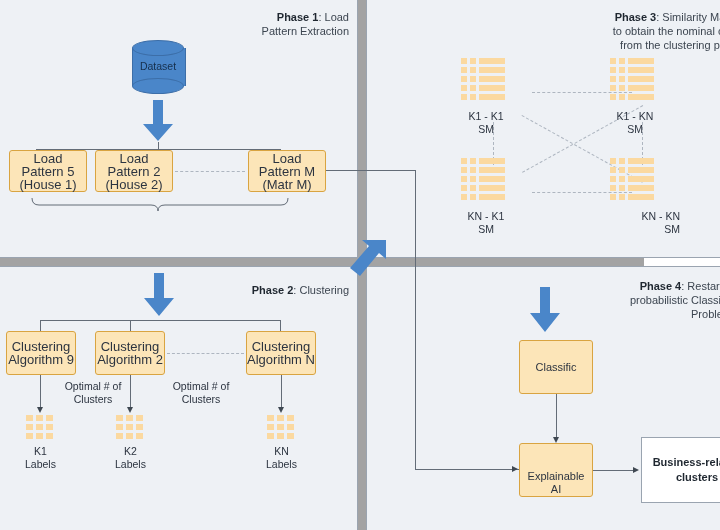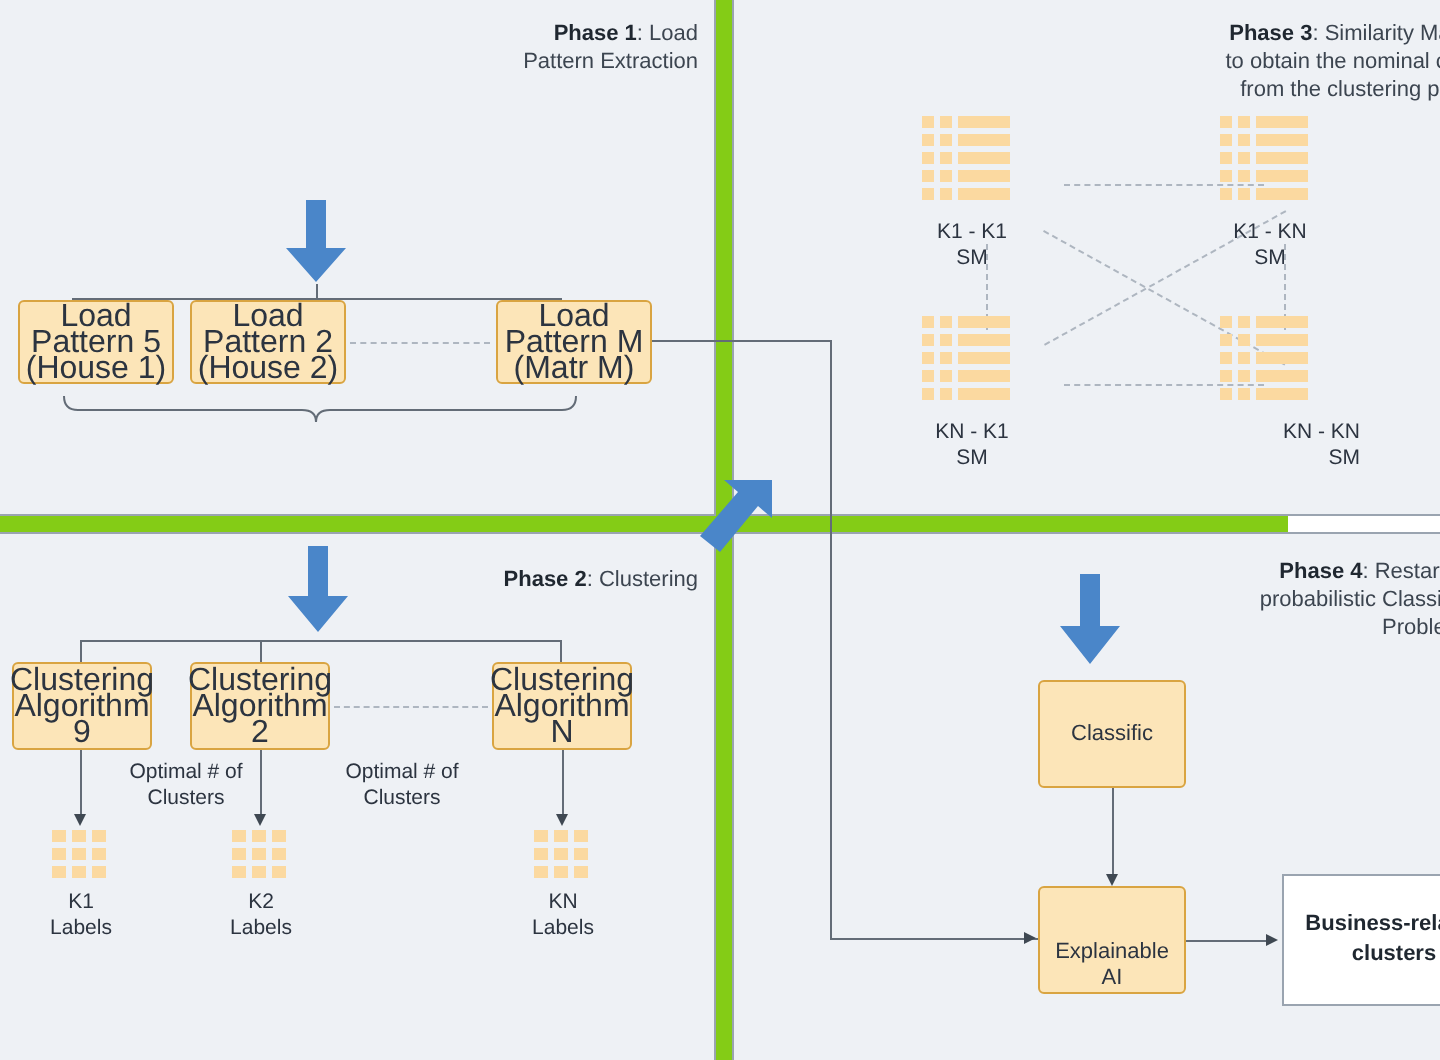--- a/index.html
+++ b/index.html
@@ -2,21 +2,21 @@
 <html><head>
 <meta charset="utf-8">
 <style>
   html,body{margin:0;padding:0;}
   body{
     width:720px;height:530px;
     background:#ffffff;
     font-family:"Liberation Sans", sans-serif;
     overflow:hidden;
   }
-  #stage{position:relative;width:644px;height:530px;background:#84cc16;}
+  #stage{position:relative;width:644px;height:530px;background:#a3a3a3;}
 
   
   .panel{
     position:absolute;
     background:#eef1f5;
     border:1px solid #9aa4b0;
     box-sizing:border-box;
   }
   #panel1{left:0px;  top:0px;   width:358px; height:258px; border-left:none; border-top:none;}
   #panel3{left:366px;top:0px;   width:362px; height:258px; border-top:none; border-right:none;}
@@ -35,21 +35,21 @@
 
   
   .obox{
     position:absolute;
     background:#fce5b8;
     border:1px solid #d9a441;
     border-radius:3px;
     box-sizing:border-box;
     display:flex;align-items:center;justify-content:center;
     text-align:center;
-    font-size:16px;color:#2c3440;line-height:13px;
+    font-size:13px;color:#2c3440;line-height:13px;
   }
   .wbox{
     position:absolute;
     background:#ffffff;
     border:1px solid #9aa4b0;
     box-sizing:border-box;
     display:flex;align-items:center;justify-content:center;
     text-align:center;
     font-size:11px;font-weight:bold;color:#1f2730;line-height:15px;
   }
@@ -114,20 +114,26 @@
 <body>
 
 <div id="stage">
 
   <div class="panel" id="panel1">
     <div class="phase-title" style="right:8px;top:10px;">
       <div><b>Phase 1</b><span>: Load</span></div>
       <div>Pattern Extraction</div>
     </div>
 
+    <div id="dataset" style="left:132px;top:40px;width:52px;height:54px;">
+      <div class="cyl-body"></div>
+      <div class="cyl-bot"></div>
+      <div class="cyl-top"></div>
+      <div class="cyl-label">Dataset</div>
+    </div>
 
     <div class="bluearrow" style="left:142px;top:100px;">
       <svg width="32" height="42" viewBox="0 0 32 42">
         <polygon points="11,0 21,0 21,24 31,24 16,41 1,24 11,24" fill="#4a86c9"></polygon>
       </svg>
     </div>
 
     <div class="ln lnv" style="left:158px;top:142px;height:8px;"></div>
     <div class="ln lnh" style="left:36px;top:149px;width:244px;"></div>
     <div class="ln lnv" style="left:36px;top:149px;height:10px;"></div>

